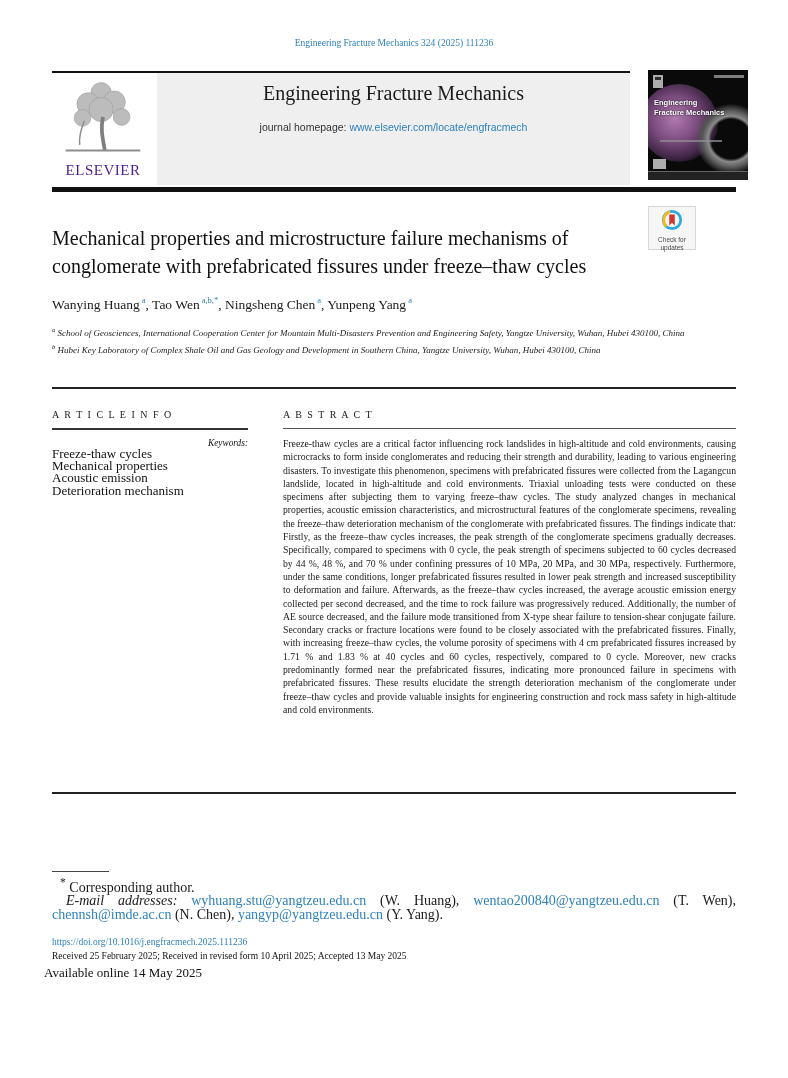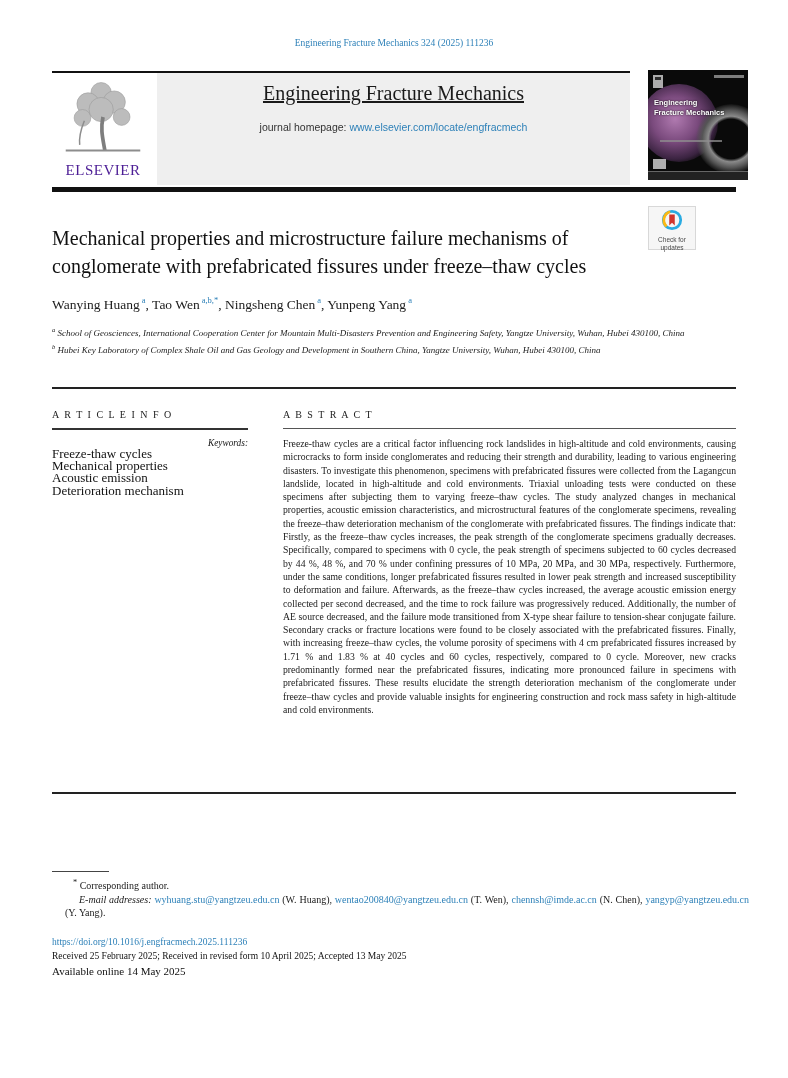--- a/index.html
+++ b/index.html
@@ -6,21 +6,21 @@
   .page{position:relative;width:788px;height:1078px;background:#ffffff;overflow:hidden;
         font-family:"Liberation Serif",serif;color:#111;}
   .abs{position:absolute;}
   .link{color:#2d80b8;text-decoration:none;cursor:pointer;}
 
   .journal-ref{left:52px;top:38px;width:684px;text-align:center;font-size:9.5px;color:#2d80b8;}
 
   .hdr-top-rule{left:52px;top:71px;width:578px;height:2px;background:#111;}
   .header-gray{left:157px;top:73px;width:473px;height:112px;background:#efefef;text-align:center;}
   .contents-line{margin-top:10px;font-size:10.5px;color:#222;}
-  .journal-title{margin-top:9px;font-size:20px;color:#1a1a1a;text-decoration:underline;}
+  .journal-title{margin-top:9px;font-size:20px;color:#1a1a1a;}
   .homepage-line{margin-top:16px;font-size:10.5px;color:#333;font-family:"Liberation Sans",sans-serif;}
 
   .elsevier{left:52px;top:76px;width:102px;height:108px;text-align:center;}
   .elsevier-text{font-size:15px;letter-spacing:.5px;color:#4c1d95;margin-top:0px;}
 
   .cover{left:648px;top:70px;width:100px;height:110px;background:#0a0a0a;overflow:hidden;}
   .cover-blob{position:absolute;left:-8px;top:14px;width:78px;height:78px;border-radius:50%;
     background:radial-gradient(circle at 45% 45%,#b07ab0 0%,#7a4a7d 38%,#3a2340 66%,rgba(0,0,0,0) 78%);}
   .cover-arc{position:absolute;right:-18px;bottom:6px;width:70px;height:70px;border-radius:50%;
     background:radial-gradient(circle at 50% 50%,rgba(0,0,0,0) 40%,#8a8a8a 46%,#555 58%,rgba(0,0,0,0) 72%);}
@@ -56,28 +56,28 @@
   .kw-label{font-style:italic;font-size:9.3px;margin-top:8px;text-align:right;}
   .kw{font-size:13px;line-height:12.2px;}
 
   .abs-col{left:283px;top:409px;width:453px;}
   .abs-rule{margin-top:8px;width:453px;height:1px;background:#555;}
   .abs-text{margin-top:8px;font-size:9.7px;line-height:13.3px;text-align:justify;color:#1a1a1a;}
 
   .bottom-rule{left:52px;top:792px;width:684px;height:2px;background:#222;}
 
   .fn-rule{left:52px;top:871px;width:57px;height:1px;background:#444;}
-  .fn{left:52px;top:876px;width:684px;font-size:10px;line-height:13.5px;color:#1a1a1a;margin-left:13px;}
+  .fn{left:52px;top:876px;width:684px;font-size:14px;line-height:13.5px;color:#1a1a1a;}
   .fn-corresponding{padding-left:8px;}
   .fn-emails{text-indent:14px;text-align:justify;}
   .fn .em-label{font-style:italic;}
 
   .doi-line{left:52px;top:937px;font-size:9.5px;}
   .received-line{left:52px;top:951px;font-size:9.5px;}
-  .available-line{left:52px;top:965px;font-size:11px;}
+  .available-line{left:44px;top:965px;font-size:13px;}
   .copyright-line{left:52px;top:979px;font-size:9.5px;}
 </style>
 </head>
 <body>
 
 <div class="page">
 
   <div class="abs journal-ref">Engineering Fracture Mechanics 324 (2025) 111236</div>
 
   <div class="abs hdr-top-rule"></div>

